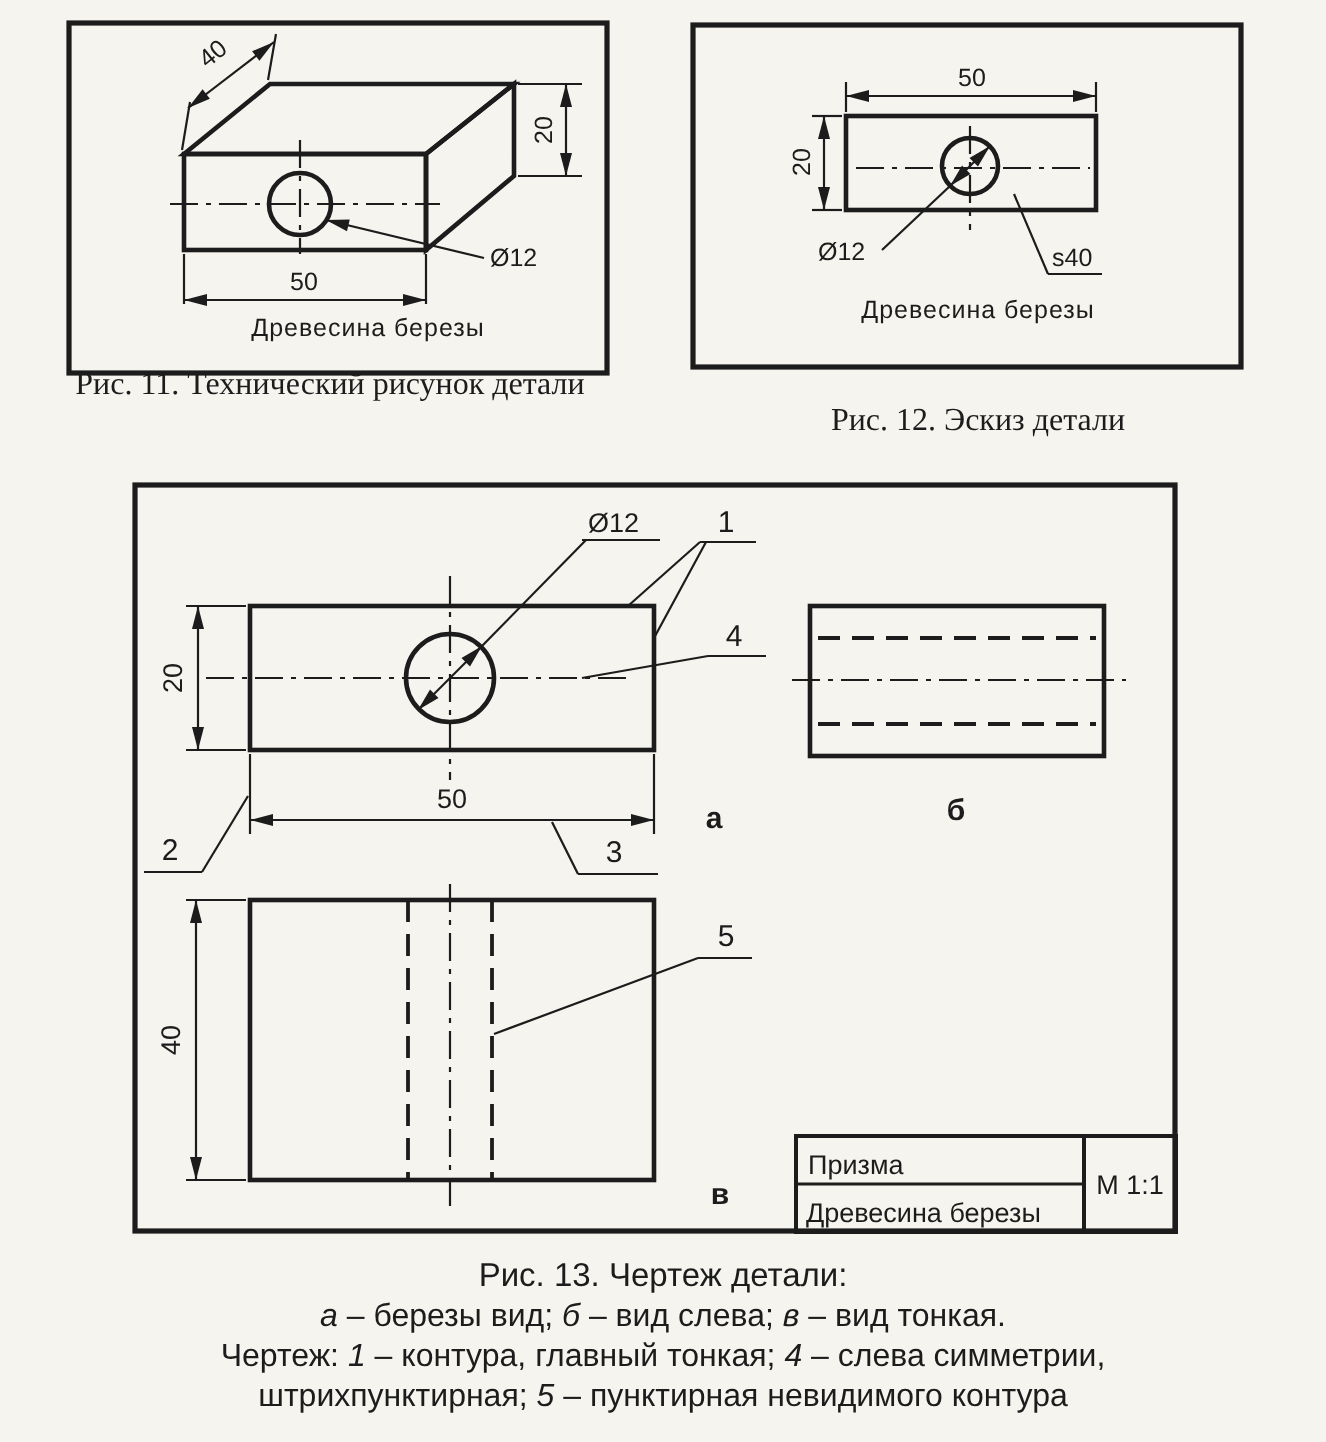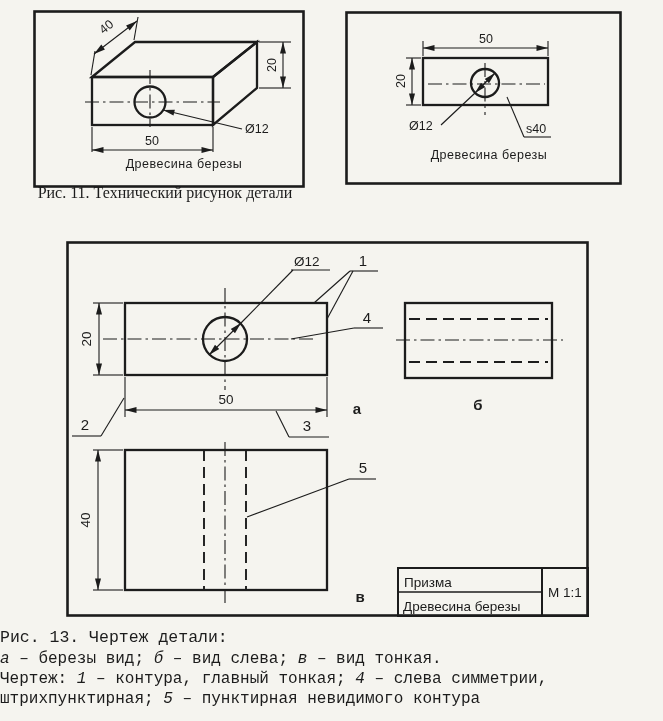--- a/index.html
+++ b/index.html
@@ -28,21 +28,21 @@
   
   .cap{
     position:absolute;
     font-size:16px;
     text-align:center;
     white-space:nowrap;
     font-family:"Liberation Serif", serif;
   }
   .fig13cap{
     position:absolute;left:0;top:628px;width:663px;
-    text-align:left;font-family:Liberation Mono, monospace;
+    text-align:center;font-family:Liberation Sans, sans-serif;
     font-size:16px;line-height:20px;
   }
   .fig13cap .t1{font-size:16.5px;margin-bottom:1px;}
 </style>
 </head>
 <body>
 
 <div class="page">
 
   <svg style="left:33px;top:10px;" width="272" height="178" viewBox="0 0 272 178">
@@ -129,20 +129,21 @@
     <g>
       <line class="thin" x1="179" y1="126" x2="206" y2="126"></line>
       <line class="thin" x1="179" y1="126" x2="162" y2="86"></line>
       <text class="dimS" x="181" y="122">s40</text>
     </g>
 
     <text class="mat" x="144" y="148" text-anchor="middle">Древесина березы</text>
   </svg>
 
   <div class="cap" style="left:20px;top:184px;width:290px;">Рис. 11. Технический рисунок детали</div>
+  <div class="cap" style="left:379px;top:202px;width:220px;">Рис. 12. Эскиз детали</div>
 
   <svg style="left:66px;top:241px;" width="523" height="376" viewBox="0 0 523 376">
     <defs>
       <marker id="ar3" markerWidth="13" markerHeight="8" refX="12" refY="4" orient="auto-start-reverse" markerUnits="userSpaceOnUse">
         <path d="M0.5,1 L12,4 L0.5,7 z" fill="#1c1c1c"></path>
       </marker>
     </defs>
     <rect class="border" x="1.5" y="1.5" width="520" height="373"></rect>
 
     <g>

